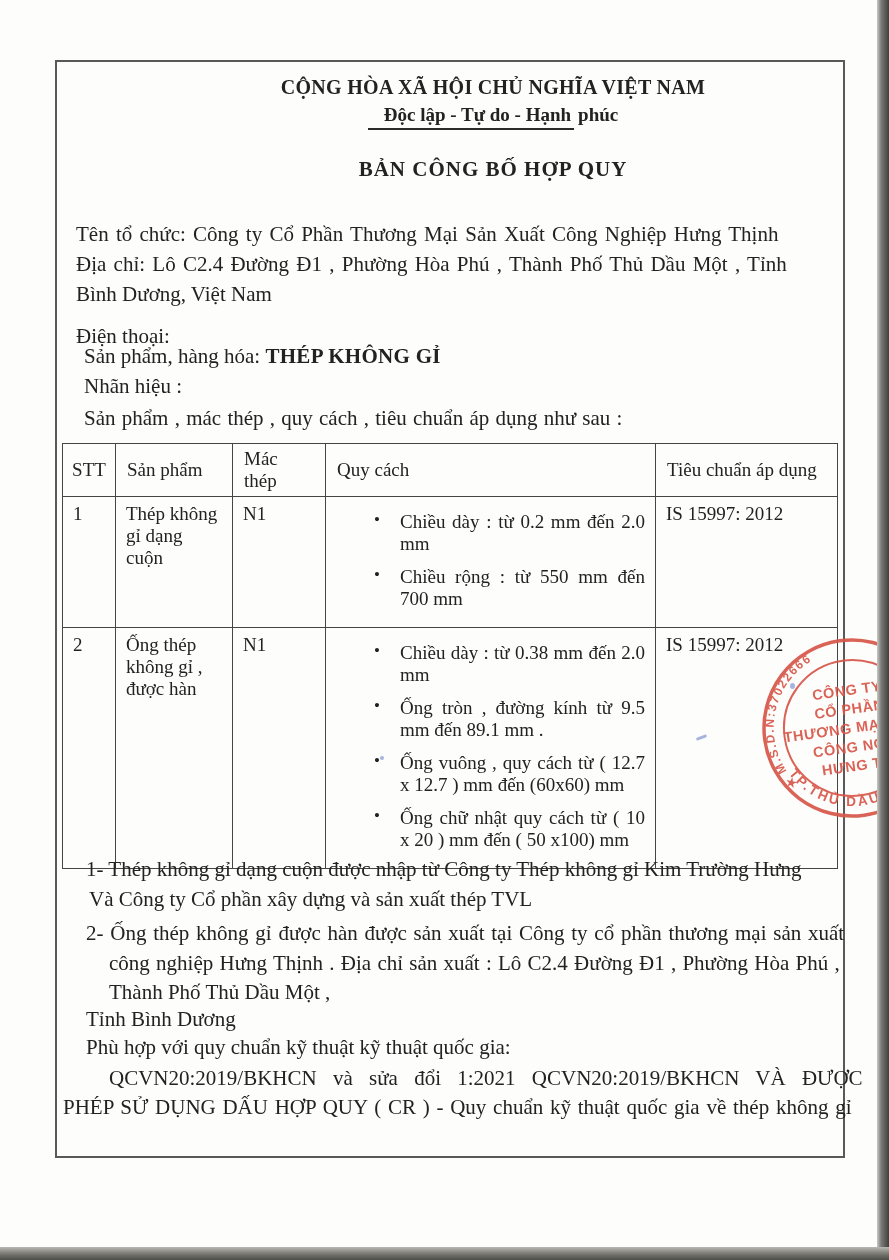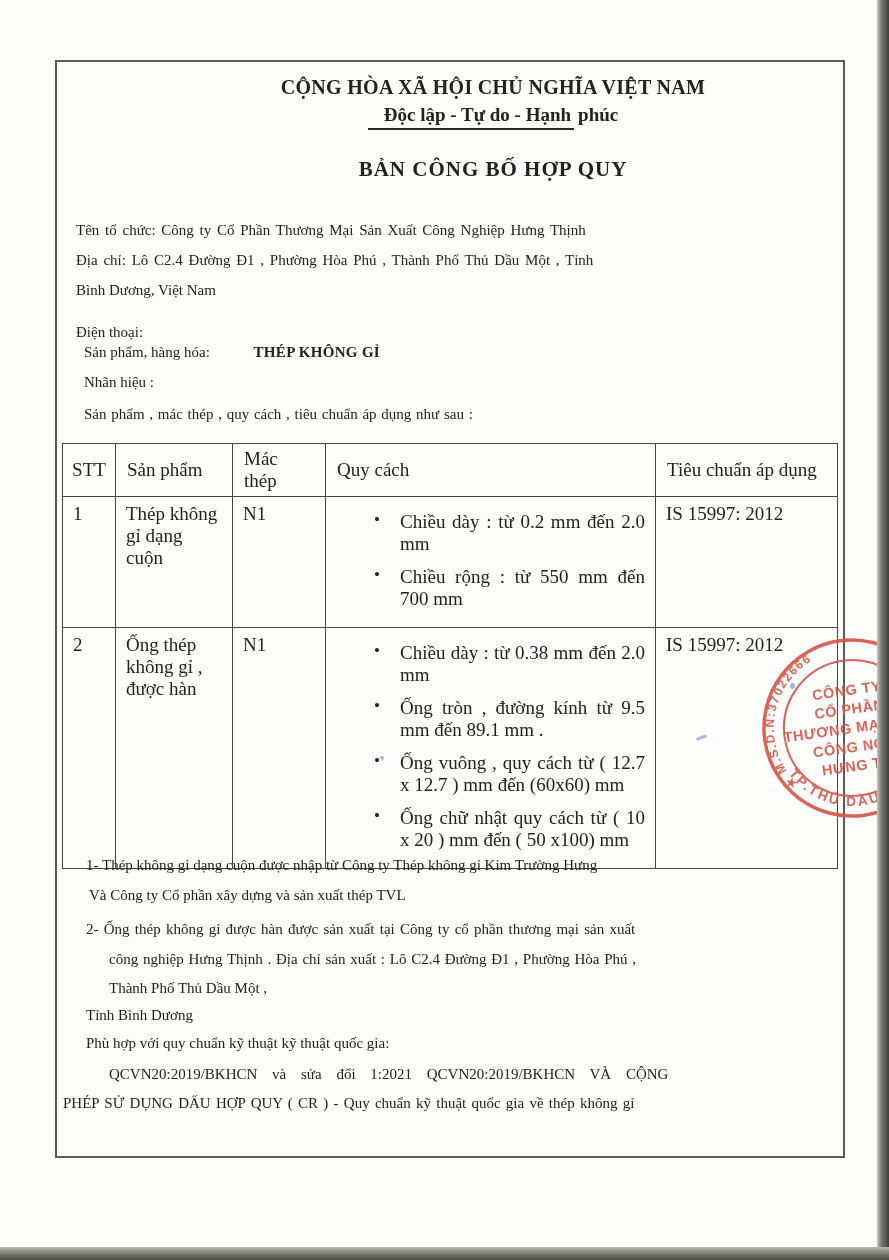--- a/index.html
+++ b/index.html
@@ -19,27 +19,27 @@
          border:2px solid #58595b;box-sizing:border-box;}
 
   .cline{position:absolute;left:61px;width:864px;text-align:center;white-space:nowrap;margin-top:7px;}
   .national{top:69px;font-weight:bold;font-size:20px;letter-spacing:.3px;}
   .motto{top:97px;font-weight:bold;font-size:19px;}
   .motto .u{display:inline-block;border-bottom:2.5px solid #2a2a2a;padding:0 3px 2px 16px;}
   .motto .tail{padding-left:4px;}
   .doc-title{top:150px;font-weight:bold;font-size:21px;letter-spacing:1px;}
   .doc-number{top:190px;font-size:20px;}
 
-  .line{position:absolute;font-size:15px;white-space:nowrap;}
+  .line{position:absolute;font-size:21px;white-space:nowrap;}
   .l-org{left:76px;top:222px;word-spacing:2px;}
   .l-addr1{left:76px;top:252px;word-spacing:2px;}
   .l-addr2{left:76px;top:282px;}
   .l-phone{left:76px;top:324px;}
   .l-product{left:84px;top:344px;}
-  .l-product b{letter-spacing:.3px;margin-left:40px;}
+  .l-product b{letter-spacing:.3px;}
   .l-brand{left:84px;top:374px;}
   .l-intro{left:84px;top:406px;word-spacing:1px;}
 
   
   table.ctable{position:absolute;left:62px;top:443px;width:775px;
     border-collapse:collapse;table-layout:fixed;font-size:19px;}
   .ctable th,.ctable td{border:1.5px solid #454545;box-sizing:border-box;
     font-weight:normal;text-align:left;vertical-align:top;padding:6px 10px;}
   .ctable thead th{vertical-align:middle;height:44px;padding:4px 11px;}
   .ctable thead .th-stt{text-align:center;padding:4px 2px;margin-left:28px;}
@@ -160,21 +160,21 @@
     </tbody>
   </table>
 
   <div class="line n1l1">1- Thép không gỉ dạng cuộn được nhập từ Công ty Thép không gỉ Kim Trường Hưng</div>
   <div class="line n1l2">Và Công ty Cổ phần xây dựng và sản xuất thép TVL</div>
   <div class="line n2l1">2- Ống thép không gỉ được hàn được sản xuất tại Công ty cổ phần thương mại sản xuất</div>
   <div class="line n2l2">công nghiệp Hưng Thịnh . Địa chỉ sản xuất : Lô C2.4 Đường Đ1 , Phường Hòa Phú ,</div>
   <div class="line n2l3">Thành Phố Thủ Dầu Một ,</div>
   <div class="line prov">Tỉnh Bình Dương</div>
   <div class="line conf-intro">Phù hợp với quy chuẩn kỹ thuật kỹ thuật quốc gia:</div>
-  <div class="line conf1">QCVN20:2019/BKHCN và sửa đổi 1:2021 QCVN20:2019/BKHCN VÀ CỘNG</div>
+  <div class="line conf1">QCVN20:2019/BKHCN và sửa đổi 1:2021 QCVN20:2019/BKHCN VÀ ĐƯỢC</div>
   <div class="line conf2">PHÉP SỬ DỤNG DẤU HỢP QUY ( CR ) -  Quy chuẩn kỹ thuật quốc gia về thép không gỉ</div>
 
   <div class="speck sp1"></div>
   <div class="speck sp2"></div>
   <div class="speck sp3"></div>
 
   <svg class="stamp" width="220" height="220" viewBox="-110 -110 220 220">
     <defs>
       <path id="arcTop" d="M -61.5 48 A 78 78 0 1 1 66.1 -41.3" fill="none"></path>
       <path id="arcBottom" d="M -70.7 33 A 78 78 0 0 0 70.7 33" fill="none"></path>

